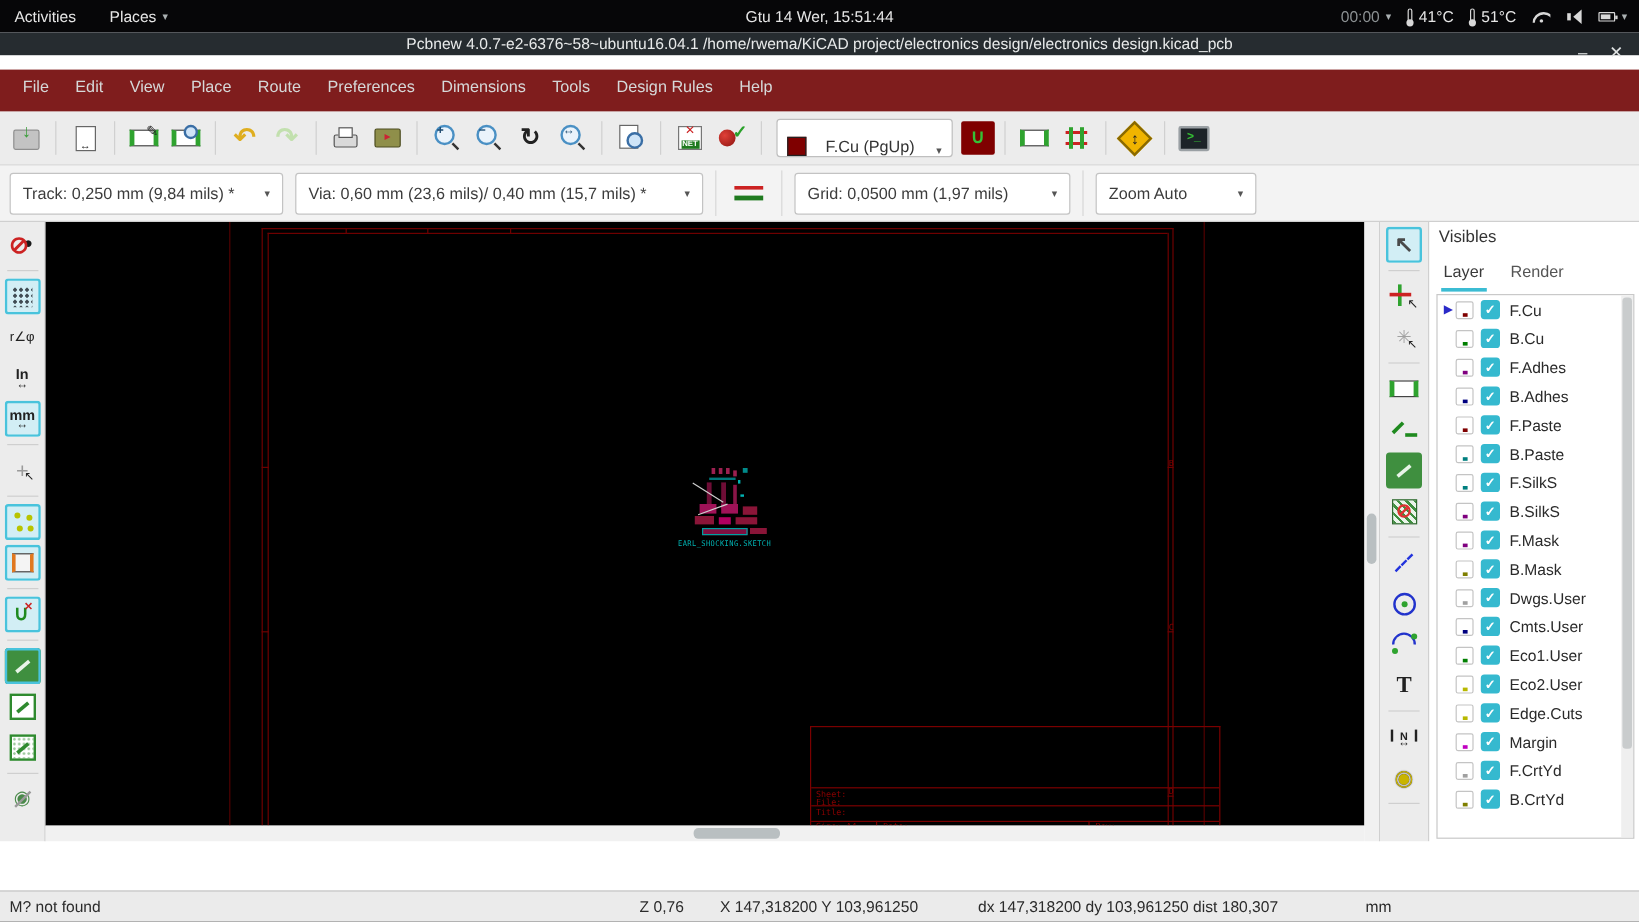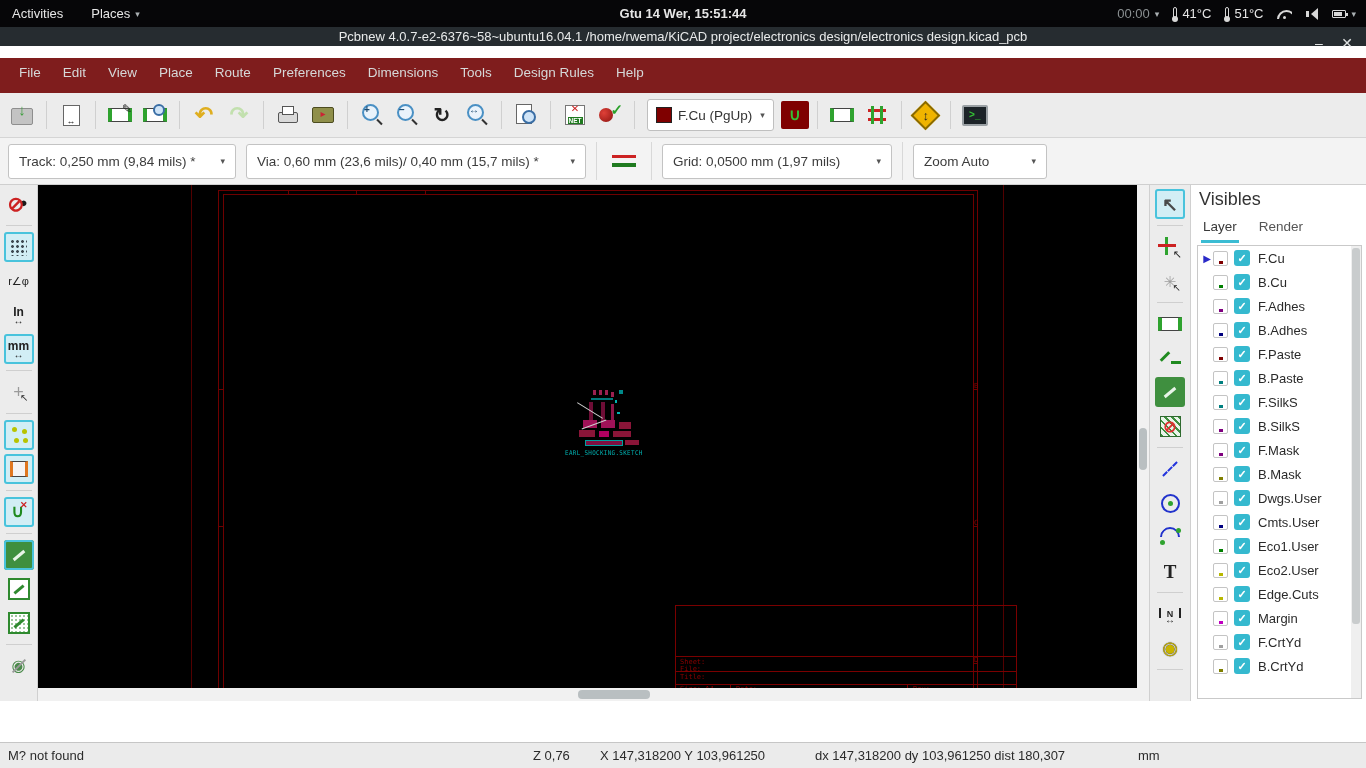--- a/index.html
+++ b/index.html
@@ -5,21 +5,21 @@
   *{margin:0;padding:0;box-sizing:border-box}
   html,body{width:1366px;height:768px;overflow:hidden}
   body{font-family:"Liberation Sans",sans-serif;background:#fff;position:relative}
   #root{position:absolute;inset:0;width:1366px;height:768px}
 
   
   .sysbar{position:absolute;left:0;top:0;width:1366px;height:27px;background:#060608;color:#e6e6e6;
     display:flex;align-items:center;font-size:13px}
   .sys-left{display:flex;align-items:center;gap:28px;margin-left:12px}
   .sys-item{display:flex;align-items:center;gap:5px;cursor:default}
-  .sys-clock{position:absolute;left:50%;transform:translateX(-50%);font-weight:bold}
+  .sys-clock{position:absolute;left:50%;transform:translateX(-50%);font-weight:normal}
   .sys-right{position:absolute;right:10px;display:flex;align-items:center;gap:14px}
   .dim{color:#8b9092}
   .caret{font-size:9px;color:#aab0b2}
   .thermo{width:4px;height:13px;border:1px solid #d8d8d8;border-radius:2px;position:relative;display:inline-block}
   .thermo::after{content:'';position:absolute;left:-2px;bottom:-3px;width:6px;height:6px;background:#d8d8d8;border-radius:50%}
   .wifi{width:15px;height:10px;position:relative;overflow:hidden;display:inline-block}
   .wifi::before{content:'';position:absolute;left:0;top:1px;width:15px;height:15px;border:2px solid #d8d8d8;border-radius:50%}
   .wifi::after{content:'';position:absolute;left:6px;top:7px;width:3px;height:3px;background:#d8d8d8;border-radius:50%}
   .spk{display:inline-flex;align-items:center}
   .spk b{width:3px;height:6px;background:#d8d8d8;display:inline-block}
@@ -73,21 +73,21 @@
   .ic-uwave .g{color:#35c035;font-weight:bold;font-size:16px}
   .ic-ratsmode::before{content:'';width:18px;height:18px;
     background:linear-gradient(90deg,transparent 3px,#2fa32f 3px 6px,transparent 6px 12px,#2fa32f 12px 15px,transparent 15px),
     linear-gradient(0deg,transparent 3px,#c22 3px 6px,transparent 6px 12px,#c22 12px 15px,transparent 15px)}
   .ic-free::before{content:'';width:17px;height:17px;background:#f0b400;border:2px solid #8a6a00;transform:rotate(45deg);position:absolute}
   .ic-free .g{position:relative;z-index:1;font-weight:bold;color:#222;font-size:13px}
   .ic-pycon::before{content:'';width:22px;height:17px;background:#1c2328;border:2px solid #9aa0a4;border-radius:2px;position:absolute}
   .ic-pycon .g{position:relative;z-index:1;color:#35c035;font-size:10px;font-weight:bold}
 
   
-  .layer-combo{display:flex;align-items:center;gap:6px;background:#fff;border:1px solid #bfbfbf;border-radius:3px;
+  .layer-combo{display:flex;align-items:flex-end;gap:16px;background:#fff;border:1px solid #bfbfbf;border-radius:3px;
     height:32px;padding:0 8px;margin:0 4px;flex:none}
   .layer-combo .sw{width:16px;height:16px;border:1px solid #222}
   .layer-combo .txt{font-size:13.5px;color:#333}
   .layer-combo .caret2{font-size:9px;color:#555;margin-left:2px}
 
   
   .optbar{position:absolute;left:0;top:138px;width:1366px;height:47px;background:#f3f3f3;border-bottom:1px solid #cfcfcf;
     display:flex;align-items:center;padding-left:8px;gap:10px}
   .combo{height:35px;background:#fff;border:1px solid #c3c3c3;border-radius:3px;display:flex;align-items:center;
     padding:0 10px;font-size:13.5px;color:#3c3c3c;gap:10px;flex:none}
@@ -171,21 +171,21 @@
   .tblock span{position:absolute;color:#8a0000;font-size:7px;line-height:1;font-family:"DejaVu Sans Mono",monospace}
   .tblock .v1{position:absolute;top:78px;bottom:0;left:54px;width:1px;background:#7a0000}
   .tblock .v2{position:absolute;top:78px;bottom:0;left:231px;width:1px;background:#7a0000}
 
   .cluster{position:absolute;left:537px;top:205px;width:75px;height:65px}
   .cluster i{position:absolute}
   .clabel{position:absolute;left:527px;top:264px;color:#00b3b3;font-size:6.5px;letter-spacing:.4px;transform:scaleX(.9);transform-origin:left;font-family:"DejaVu Sans Mono",monospace}
 
   
   .panel{flex:1;background:#fff;border-left:1px solid #d0d0d0;position:relative;font-size:13px;color:#2a2a2a}
-  .panel-title{position:absolute;left:8px;top:4px;font-size:18px;color:#333}
+  .panel-title{position:absolute;left:8px;top:4px;font-size:14px;color:#333}
   .tabs{position:absolute;left:10px;top:30px;display:flex;gap:18px}
   .tab{padding:4px 2px 6px;color:#3a3a3a;font-size:13.5px}
   .tab.active{border-bottom:3px solid #3bbcd3}
   .tab.inactive{color:#555}
   .listbox{position:absolute;left:6px;top:60px;right:4px;bottom:2px;border:1px solid #c9c9c9;background:#fff;overflow:hidden}
   .lrow{display:flex;align-items:center;height:24px;padding-left:3px}
   .lrow .arr{width:12px;font-size:10px;color:#2a2ac8;text-align:center}
   .lrow .swatch{width:15px;height:15px;background:#fff;border:1px solid #c4c4c4;border-radius:2px;position:relative;margin-right:6px}
   .lrow .swatch i{position:absolute;left:5px;top:9px;width:4px;height:3px}
   .lrow .cb{width:16px;height:16px;background:#35b9cf;border-radius:3px;color:#fff;font-size:11px;font-weight:bold;

